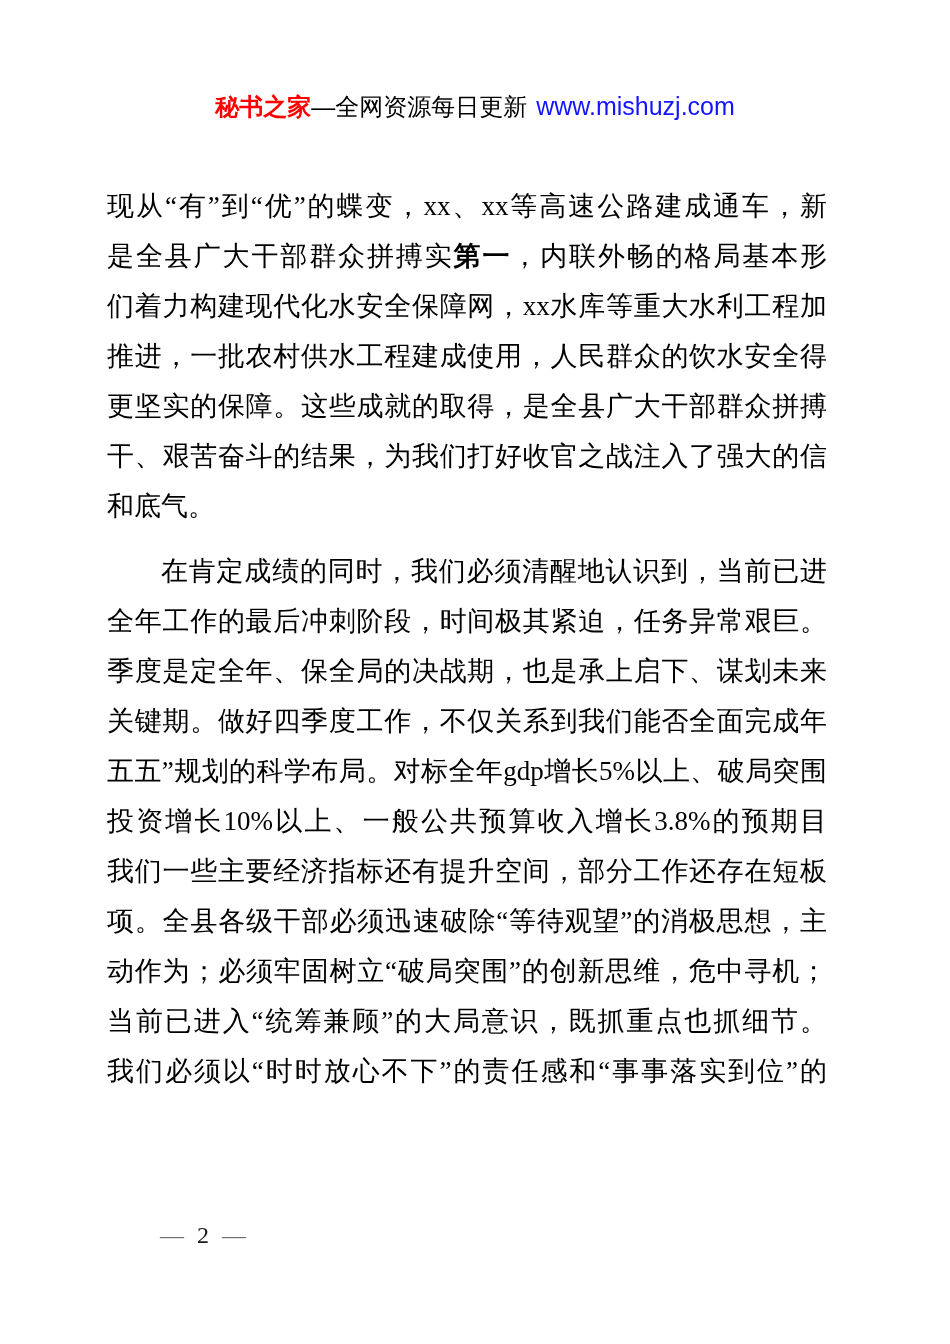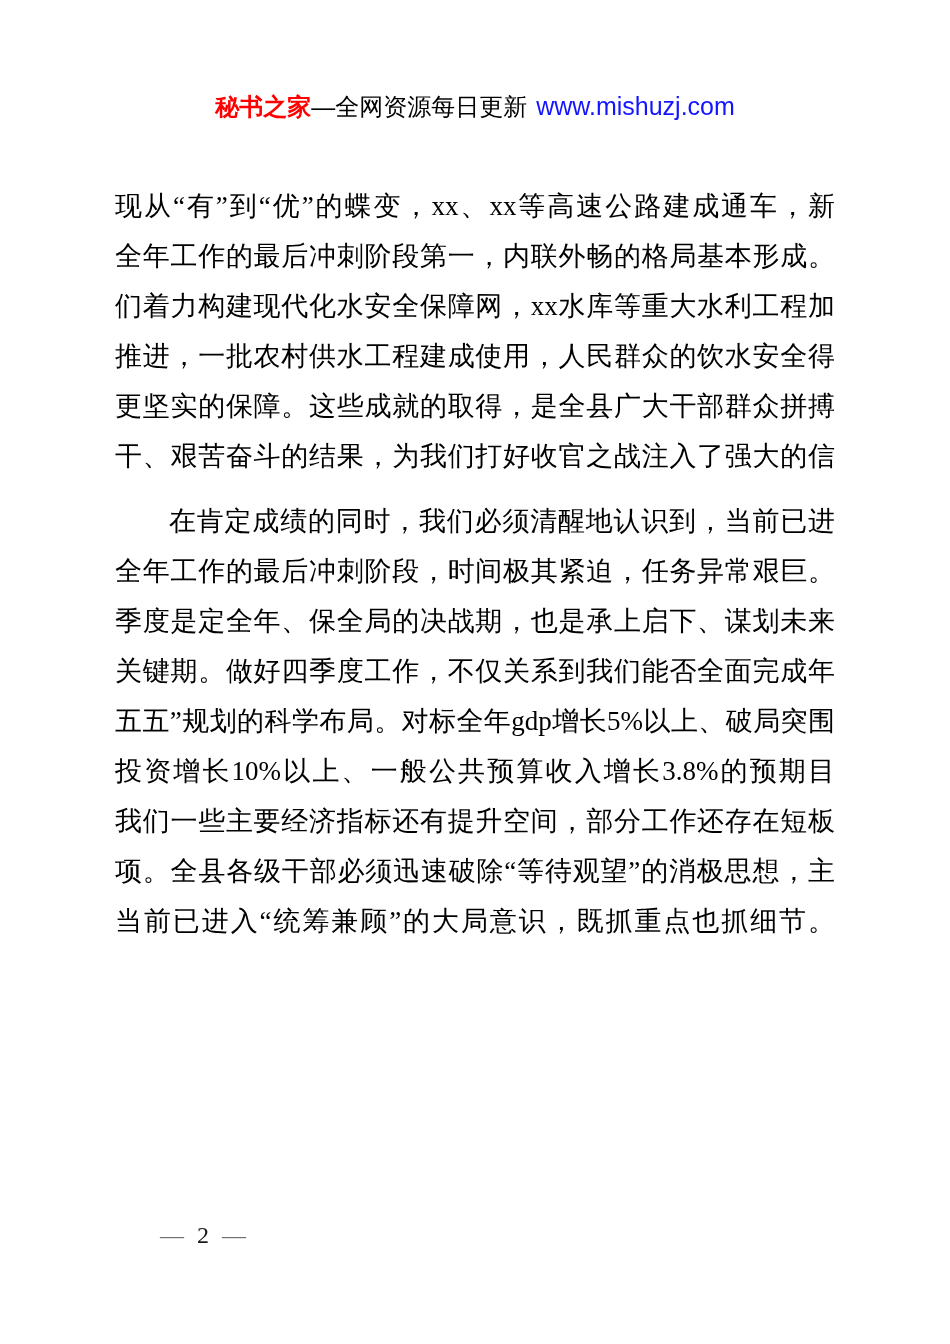--- a/index.html
+++ b/index.html
@@ -24,37 +24,37 @@
     font-size: 24px;
     line-height: 30px;
   }
   .doc-header .brand { font-weight: bold; }
   .doc-header .sep, .doc-header .tagline { color: #000000; }
   .doc-header .url { margin-left: 9px; font-size: 25px; }
   
   .doc-body {
     position: absolute;
     top: 181px;
-    left: 115px;
+    left: 107px;
     width: 720px;
     font-size: 27px;
     line-height: 50px;
     
     font-family: "Liberation Serif", "DejaVu Sans", sans-serif;
   }
   .paragraph + .paragraph { margin-top: 15px; }
   .line {
     height: 50px;
     overflow: hidden;
     text-align: justify;
     text-align-last: justify;
   }
   .line.no-justify-last { text-align-last: left; }
   .line.indent { text-indent: 2em; }
-  .seg.bold { font-weight: normal; }
+  .seg.bold { font-weight: bold; }
   
   .doc-footer {
     position: absolute;
     top: 1220px;
     left: 160px;
     font-size: 24px;
     line-height: 30px;
     font-family: "Liberation Serif", "DejaVu Serif", serif;
   }
   .doc-footer .dash { color: #6e6e6e; }
@@ -65,36 +65,39 @@
 
 <div class="page">
 
   <header class="doc-header">
     <span class="brand" style="color: rgb(255, 0, 0);">秘书之家</span><span class="sep">—</span><span class="tagline">全网资源每日更新</span><span class="url" style="color: rgb(20, 20, 255);">www.mishuzj.com</span>
   </header>
 
   <main class="doc-body" id="doc-body">
       <div class="paragraph">
         <div class="line"><span class="seg">现从“有”到“优”的蝶变，xx、xx等高速公路建成通车，新</span></div>
-        <div class="line"><span class="seg">全年工作的最后冲刺阶段</span><span class="seg bold">第一</span><span class="seg">，内联外畅的格局基本形成。我</span></div>
+        <div class="line"><span class="seg">是全县广大干部群众拼搏实</span><span class="seg bold">第一</span><span class="seg">，内联外畅的格局基本形成。我</span></div>
         <div class="line"><span class="seg">们着力构建现代化水安全保障网，xx水库等重大水利工程加快</span></div>
         <div class="line"><span class="seg">推进，一批农村供水工程建成使用，人民群众的饮水安全得到</span></div>
         <div class="line"><span class="seg">更坚实的保障。这些成就的取得，是全县广大干部群众拼搏实</span></div>
         <div class="line"><span class="seg">干、艰苦奋斗的结果，为我们打好收官之战注入了强大的信心</span></div>
+        <div class="line no-justify-last"><span class="seg">和底气。</span></div>
       </div>
       <div class="paragraph">
         <div class="line indent"><span class="seg">在肯定成绩的同时，我们必须清醒地认识到，当前已进入</span></div>
         <div class="line"><span class="seg">全年工作的最后冲刺阶段，时间极其紧迫，任务异常艰巨。四</span></div>
         <div class="line"><span class="seg">季度是定全年、保全局的决战期，也是承上启下、谋划未来的</span></div>
         <div class="line"><span class="seg">关键期。做好四季度工作，不仅关系到我们能否全面完成年度</span></div>
         <div class="line"><span class="seg">五五”规划的科学布局。对标全年gdp增长5%以上、破局突围</span></div>
         <div class="line"><span class="seg">投资增长10%以上、一般公共预算收入增长3.8%的预期目标，</span></div>
         <div class="line"><span class="seg">我们一些主要经济指标还有提升空间，部分工作还存在短板弱</span></div>
         <div class="line"><span class="seg">项。全县各级干部必须迅速破除“等待观望”的消极思想，主</span></div>
+        <div class="line"><span class="seg">动作为；必须牢固树立“破局突围”的创新思维，危中寻机；</span></div>
         <div class="line"><span class="seg">当前已进入“统筹兼顾”的大局意识，既抓重点也抓细节。</span></div>
+        <div class="line"><span class="seg">我们必须以“时时放心不下”的责任感和“事事落实到位”的</span></div>
       </div>
     </main>
 
   <footer class="doc-footer">
     <span class="dash">—</span><span class="num">2</span><span class="dash">—</span>
   </footer>
 
 </div>
 
 </body></html>

